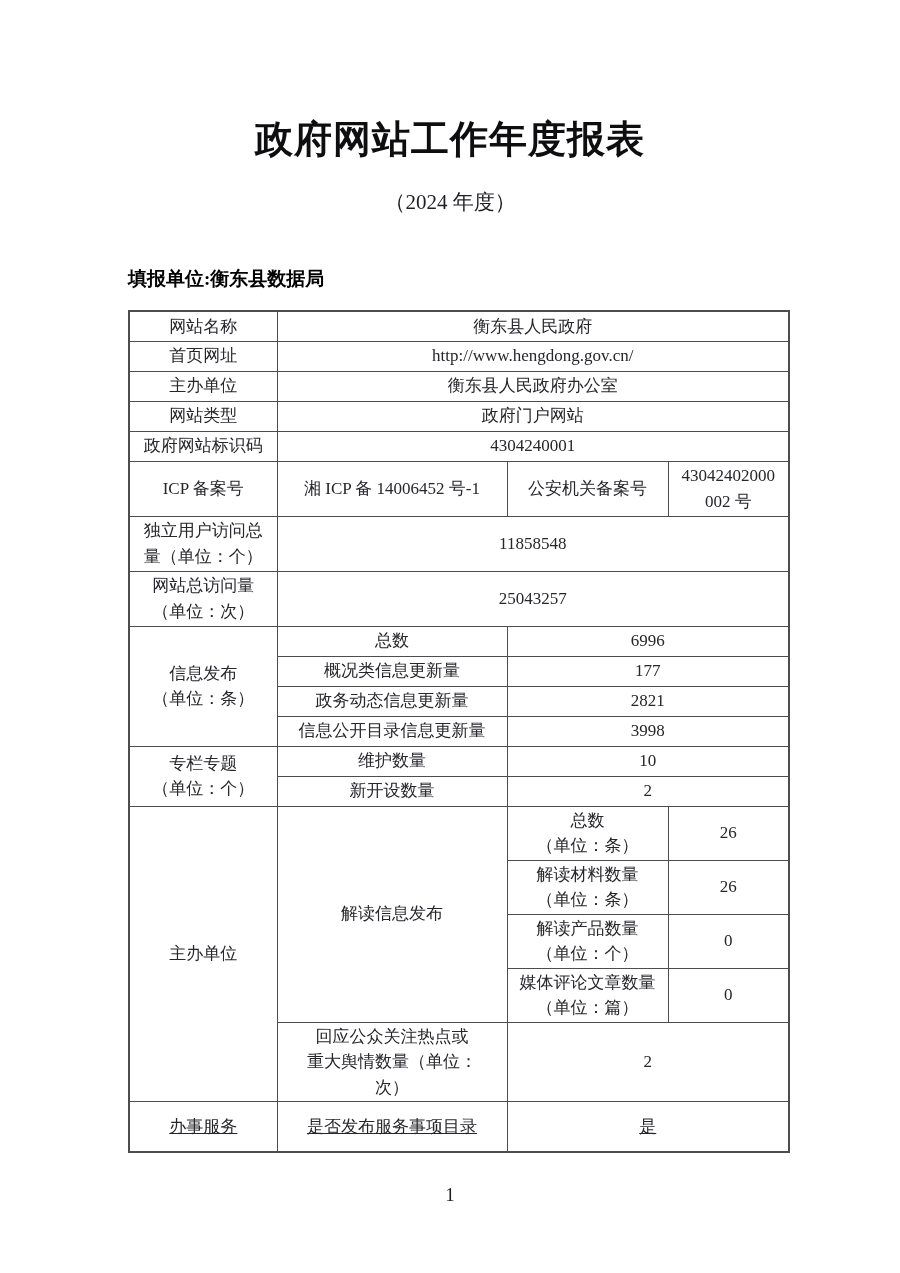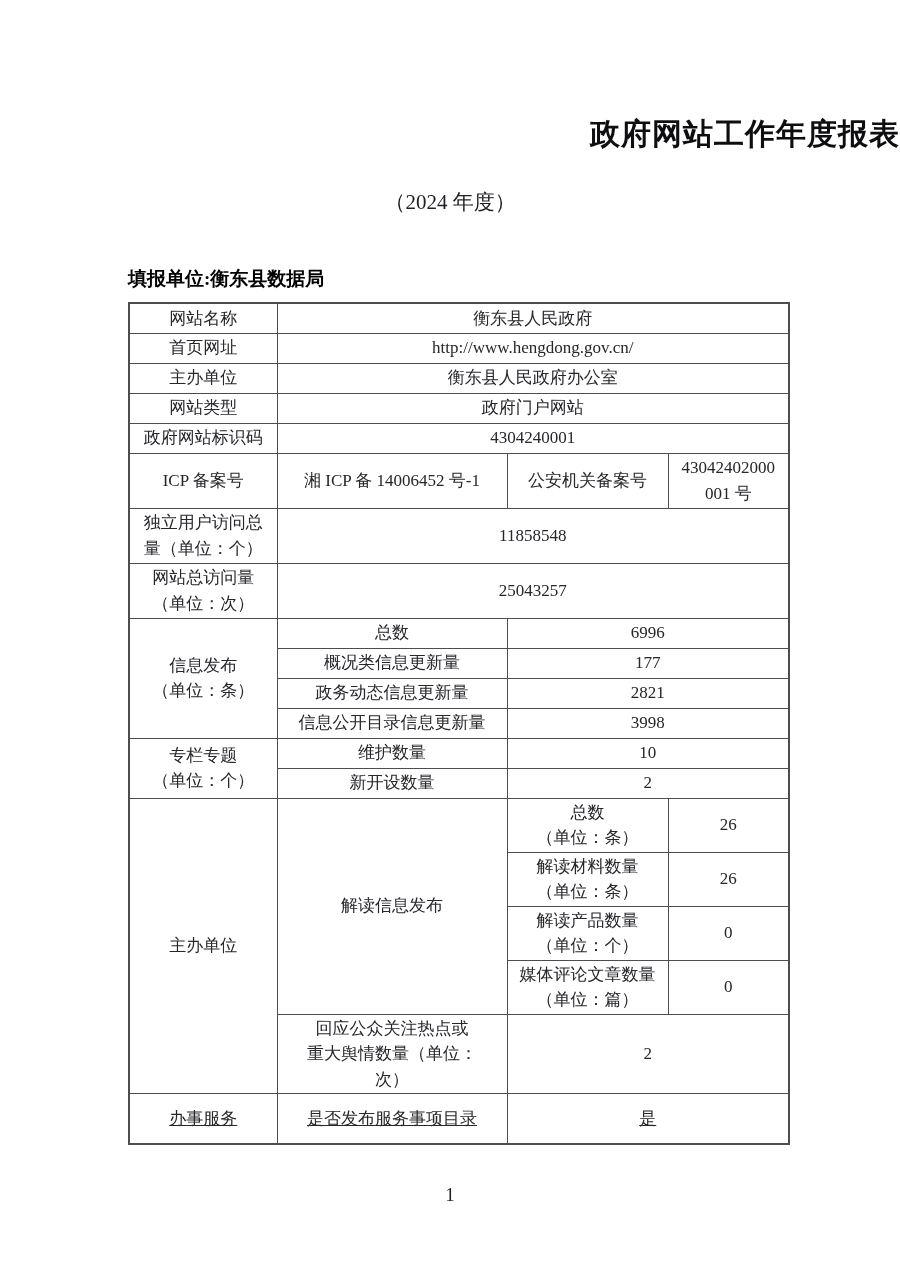--- a/index.html
+++ b/index.html
@@ -5,36 +5,36 @@
   * { margin:0; padding:0; box-sizing:border-box; }
   html,body { width:900px; height:1273px; }
   body {
     position:relative;
     background:#ffffff;
     font-family:"Liberation Serif","DejaVu Serif",serif;
     color:#26262b;
   }
   .page-title {
     position:absolute; top:114px; left:0; width:900px;
-    text-align:right;
-    font-size:30px; font-weight:700; letter-spacing:1px;
+    text-align:center;
+    font-size:38px; font-weight:700; letter-spacing:1px;
     font-family:"Liberation Sans","DejaVu Sans",sans-serif;
     color:#0e0e10;
   }
   .page-subtitle {
     position:absolute; top:188px; left:0; width:900px;
     text-align:center;
     font-size:21px; color:#1f1f24;
   }
   .reporting-unit {
     position:absolute; top:266px; left:128px;
     font-size:19px; font-weight:700; color:#000000;
   }
   table.report {
-    position:absolute; left:128px; top:302px;
+    position:absolute; left:128px; top:310px;
     width:660px;
     border-collapse:collapse; table-layout:fixed;
     font-size:17px;
     border:2px solid #4d4d4d;
   }
   table.report td {
     border:1.5px solid #4d4d4d;
     text-align:center;
     vertical-align:middle;
     white-space:pre-line;
@@ -89,21 +89,21 @@
   <tr class="h30">
     <td>政府网站标识码</td>
     <td colspan="3">4304240001</td>
   </tr>
 
   <tr class="h55">
     <td>ICP 备案号</td>
     <td>湘 ICP 备 14006452 号-1</td>
     <td>公安机关备案号</td>
     <td>43042402000
-001 号</td>
+002 号</td>
   </tr>
 
   <tr class="h55">
     <td>独立用户访问总
 量（单位：个）</td>
     <td colspan="3">11858548</td>
   </tr>
   <tr class="h55">
     <td>网站总访问量
 （单位：次）</td>

